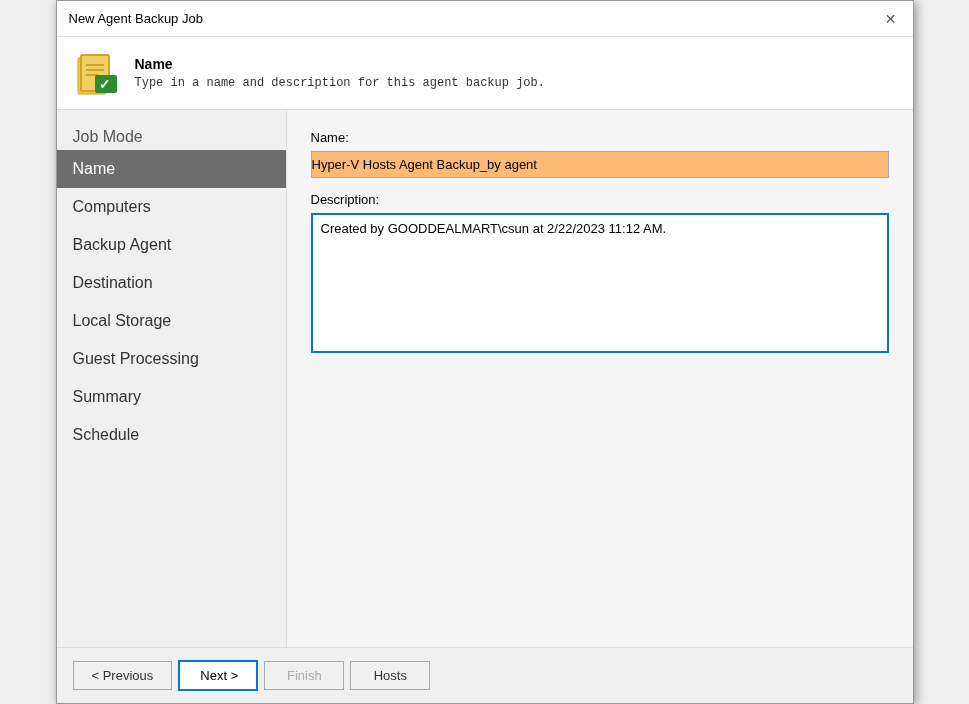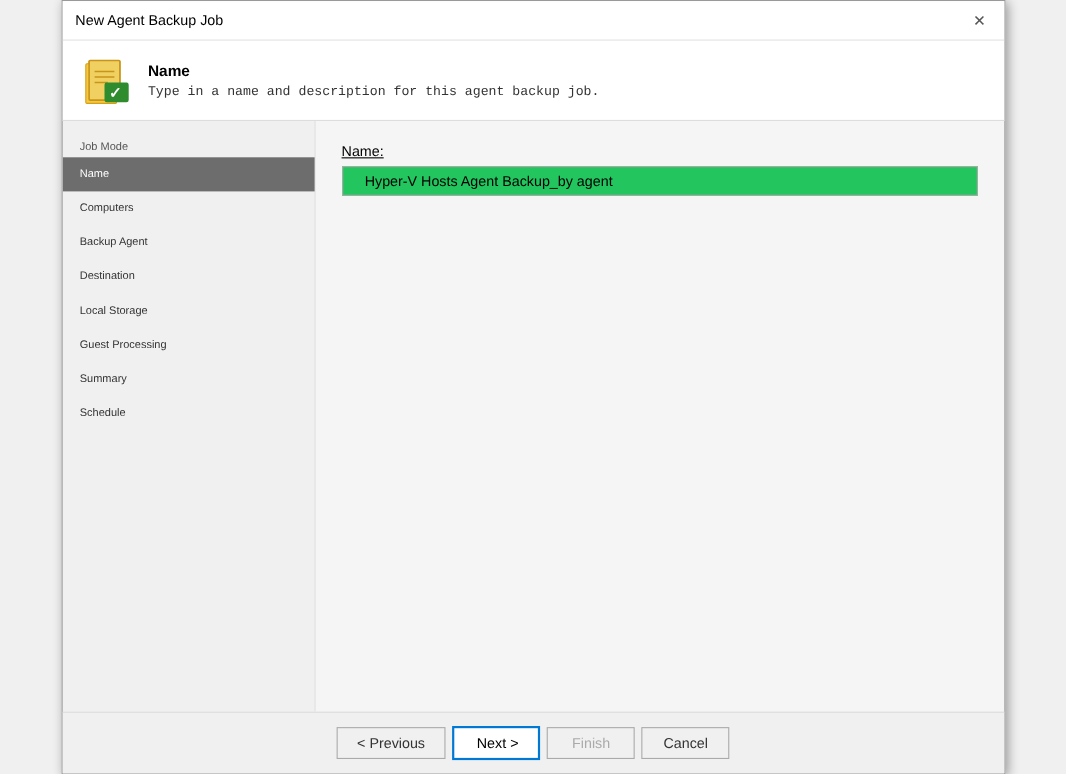--- a/index.html
+++ b/index.html
@@ -88,51 +88,50 @@
       width: 230px;
       background: #f0f0f0;
       border-right: 1px solid #ddd;
       padding-top: 8px;
       flex-shrink: 0;
     }
     .sidebar-item {
       padding: 10px 16px;
       cursor: pointer;
       color: #333;
-      font-size: 10px;
+      font-size: 16px;
     }
     .sidebar-item.active {
       background: #6d6d6d;
       color: #fff;
     }
     .sidebar-item.section-header {
       font-weight: normal;
       color: #555;
       padding: 10px 16px 4px;
       cursor: default;
     }
 
     .main-content {
       flex: 1;
       padding: 20px 24px;
       background: #f5f5f5;
       overflow-y: auto;
-      text-decoration: underline;
     }
     .form-label {
       font-size: 13px;
       color: #000;
       margin-bottom: 6px;
       display: block;
     }
     .form-input {
       width: 100%;
-      padding: 5px 20px;
+      padding: 5px 0;
       border: 1px solid #aaa;
-      background: #22c55e;
+      background: #fdba74;
       font-size: 13px;
       font-family: inherit;
       outline: none;
     }
     .form-textarea {
       width: 100%;
       padding: 6px 8px;
       border: 2px solid #0078d4;
       background: #fff;
       font-size: 13px;
@@ -143,21 +142,21 @@
     }
     .form-group {
       margin-bottom: 14px;
     }
 
     .footer {
       background: #f0f0f0;
       border-top: 1px solid #ddd;
       padding: 12px 16px;
       display: flex;
-      justify-content: center;
+      justify-content: flex-start;
       gap: 6px;
       align-items: center;
     }
     .btn {
       padding: 6px 18px;
       font-size: 13px;
       font-family: inherit;
       border: 1px solid #aaa;
       background: #f0f0f0;
       cursor: pointer;
@@ -239,22 +238,26 @@
       <div class="sidebar-item">
         <span>Schedule</span>
       </div>
     </div>
 
     <div class="main-content">
       <div class="form-group">
         <label class="form-label">Name:</label>
         <input type="text" class="form-input" value="Hyper-V Hosts Agent Backup_by agent" style="">
       </div>
+      <div class="form-group">
+        <label class="form-label">Description:</label>
+        <textarea class="form-textarea" style="">Created by GOODDEALMART\csun at 2/22/2023 11:12 AM.</textarea>
+      </div>
     </div>
   </div>
 
   <div class="footer">
     <button class="btn">&lt; Previous</button>
     <button class="btn primary">Next &gt;</button>
     <button class="btn" disabled="">Finish</button>
-    <button class="btn">Cancel</button>
+    <button class="btn">Hosts</button>
   </div>
 </div>
 
 </body></html>

